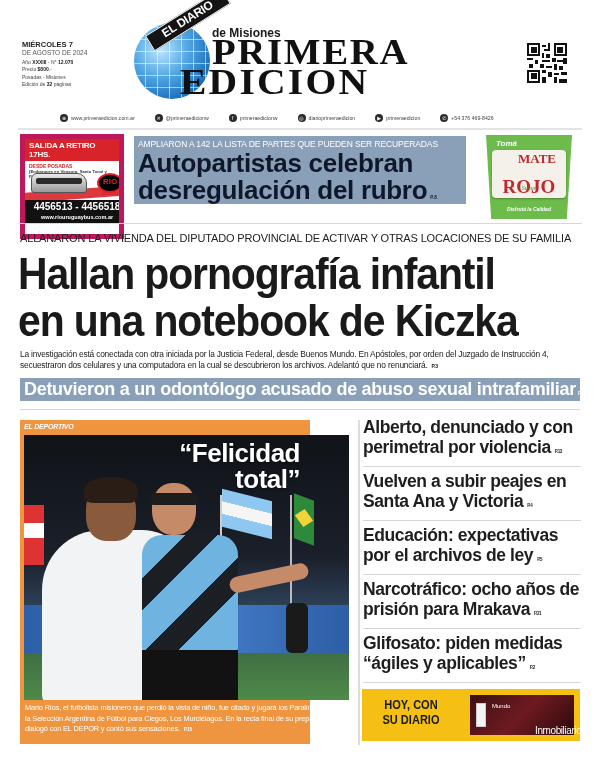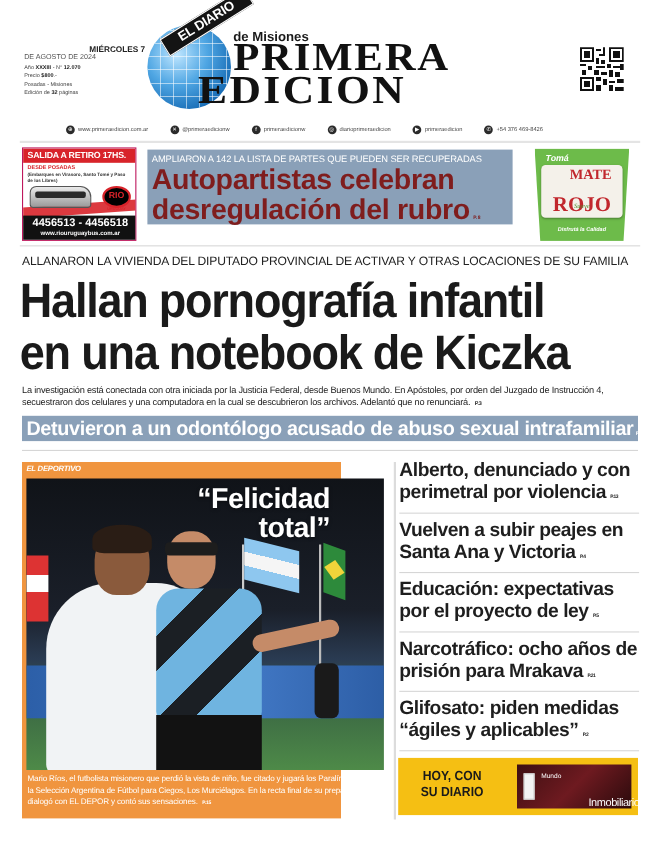--- a/index.html
+++ b/index.html
@@ -1,21 +1,21 @@
 <!DOCTYPE html>
 <html><head>
 <meta charset="utf-8">
 <style>
   * { box-sizing: border-box; margin: 0; padding: 0; }
   html, body { width: 600px; height: 784px; background: #ffffff; overflow: hidden; }
   body { position: relative; font-family: "Liberation Sans", sans-serif; color: #1a1a1a; }
 
   
   .edition-info { position: absolute; left: 22px; top: 40px; width: 110px; }
-  .edition-info .day { font-size: 7.5px; font-weight: bold; color: #222; text-align: right; }
+  .edition-info .day { font-size: 7.5px; font-weight: bold; color: #222; }
   .edition-info .date { font-size: 6.5px; color: #555; margin-bottom: 3px; }
   .edition-info .line { font-size: 5px; color: #444; line-height: 7.3px; }
   .edition-info .line b { font-weight: bold; color: #222; }
 
   .globe { position: absolute; left: 134px; top: 23px; width: 76px; height: 76px; border-radius: 50%;
     background: radial-gradient(circle at 35% 35%, #bfe6ff 0%, #4fa6e3 40%, #1a6fb8 75%, #0d4b88 100%); overflow: hidden; }
   .globe .grid { position: absolute; inset: 0; border-radius: 50%;
     background:
       repeating-linear-gradient(0deg, transparent 0 11px, rgba(255,255,255,0.55) 11px 12px),
       repeating-linear-gradient(90deg, transparent 0 11px, rgba(255,255,255,0.55) 11px 12px); }
@@ -33,38 +33,38 @@
   .qr svg { width: 40px; height: 40px; }
 
   
   .social-bar { position: absolute; left: 60px; top: 112px; width: 480px; height: 12px; display: flex; gap: 0; align-items: center; }
   .social-item { display: flex; align-items: center; font-size: 5.2px; color: #444; margin-right: 20px; }
   .social-item .ico { width: 8px; height: 8px; border-radius: 50%; background: #2b2b2b; margin-right: 3px; color: #fff;
     font-size: 5px; line-height: 8px; text-align: center; }
   .rule-top { position: absolute; left: 18px; top: 128px; width: 564px; height: 2px; background: #e4e4e4; }
 
   
-  .ad-bus { position: absolute; left: 20px; top: 134px; width: 104px; height: 85px; background: #fff; border: 1px solid #be185d; overflow: hidden; }
+  .ad-bus { position: absolute; left: 20px; top: 134px; width: 104px; height: 105px; background: #fff; border: 5px solid #be185d; overflow: hidden; }
   .ad-bus .hdr { background: #d8232a; color: #fff; font-weight: bold; font-size: 8px; padding: 2px 4px; letter-spacing: -0.2px; }
   .ad-bus .from { color: #d8232a; font-weight: bold; font-size: 5px; padding: 2px 4px 0; }
   .ad-bus .sub { font-size: 4.2px; color: #333; padding: 0 4px; line-height: 5px; font-weight: bold; }
   .ad-bus .bus { position: absolute; left: 6px; top: 34px; width: 56px; height: 20px; background: linear-gradient(180deg,#eaeaea,#9a9a9a);
     border-radius: 6px 10px 3px 3px; border: 1px solid #555; }
   .ad-bus .bus::before { content: ""; position: absolute; left: 4px; top: 4px; width: 46px; height: 6px; background: #2a2a2a; border-radius: 2px; }
   .ad-bus .swoosh { position: absolute; left: 0; top: 50px; width: 104px; height: 10px; background: #d8232a; transform: skewY(-4deg); opacity: 0.9; }
   .ad-bus .rio { position: absolute; left: 72px; top: 34px; width: 26px; height: 20px; border: 2px solid #d8232a; border-radius: 50%;
     color: #d8232a; font-weight: bold; font-size: 8px; text-align: center; line-height: 14px; background: #000000; }
   .ad-bus .rio-sub { position: absolute; left: 72px; top: 53px; width: 26px; text-align: center; font-size: 3.4px; color: #d8232a; font-weight: bold; }
   .ad-bus .phones { position: absolute; left: 0; top: 61px; width: 104px; height: 24px; background: #111; color: #fff; text-align: center; }
   .ad-bus .phones .num { font-weight: bold; font-size: 10px; line-height: 13px; }
   .ad-bus .phones .url { font-size: 5.5px; font-weight: bold; line-height: 8px; }
 
   .feature-box { position: absolute; left: 134px; top: 136px; width: 332px; height: 68px; background: #8aa0b8; padding: 3px 4px; }
   .feature-box .kicker { color: #fff; font-size: 8.5px; letter-spacing: -0.1px; white-space: nowrap; }
-  .feature-box .headline { color: #7f1d1d; font-weight: bold; font-size: 26px; line-height: 27px; letter-spacing: -0.3px; margin-top: 1px; }
+  .feature-box .headline { color: #0f172a; font-weight: bold; font-size: 26px; line-height: 27px; letter-spacing: -0.3px; margin-top: 1px; }
   .feature-box .page { font-size: 4.5px; font-weight: bold; margin-left: 3px; vertical-align: baseline; }
 
   .ad-mate { position: absolute; left: 482px; top: 135px; width: 96px; height: 84px; background: #fff; overflow: hidden; }
   .ad-mate .card { position: absolute; left: 4px; top: 0; width: 86px; height: 84px; background: #6dbb4a;
     clip-path: polygon(0 0, 100% 0, 94% 100%, 6% 100%); }
   .ad-mate .toma { position: absolute; left: 14px; top: 4px; color: #fff; font-style: italic; font-weight: bold; font-size: 8px; }
   .ad-mate .banner { position: absolute; left: 10px; top: 15px; width: 74px; height: 48px; background: #f4f1ea; border-radius: 4px;
     box-shadow: 0 1px 2px rgba(0,0,0,0.3); }
   .ad-mate .mate { position: absolute; left: 10px; top: 18px; width: 90px; text-align: center; color: #c1272d; font-family: "Liberation Serif", serif;
     font-weight: bold; font-size: 13px; line-height: 12px; }
@@ -310,21 +310,21 @@
 <div class="col-divider"></div>
 
 <div class="briefs">
   <div class="brief">
     <div class="title"><span>Alberto, denunciado y con perimetral por violencia</span><span class="page">P.13</span></div>
   </div>
   <div class="brief">
     <div class="title"><span>Vuelven a subir peajes en Santa Ana y Victoria</span><span class="page">P.4</span></div>
   </div>
   <div class="brief">
-    <div class="title"><span>Educación: expectativas por el proyecto de ley</span><span class="page">P.5</span></div>
+    <div class="title"><span>Educación: expectativas por el archivos de ley</span><span class="page">P.5</span></div>
   </div>
   <div class="brief">
     <div class="title"><span>Narcotráfico: ocho años de prisión para Mrakava</span><span class="page">P.21</span></div>
   </div>
   <div class="brief">
     <div class="title"><span>Glifosato: piden medidas “ágiles y aplicables”</span><span class="page">P.2</span></div>
   </div>
 </div>
 
 <div class="promo">

